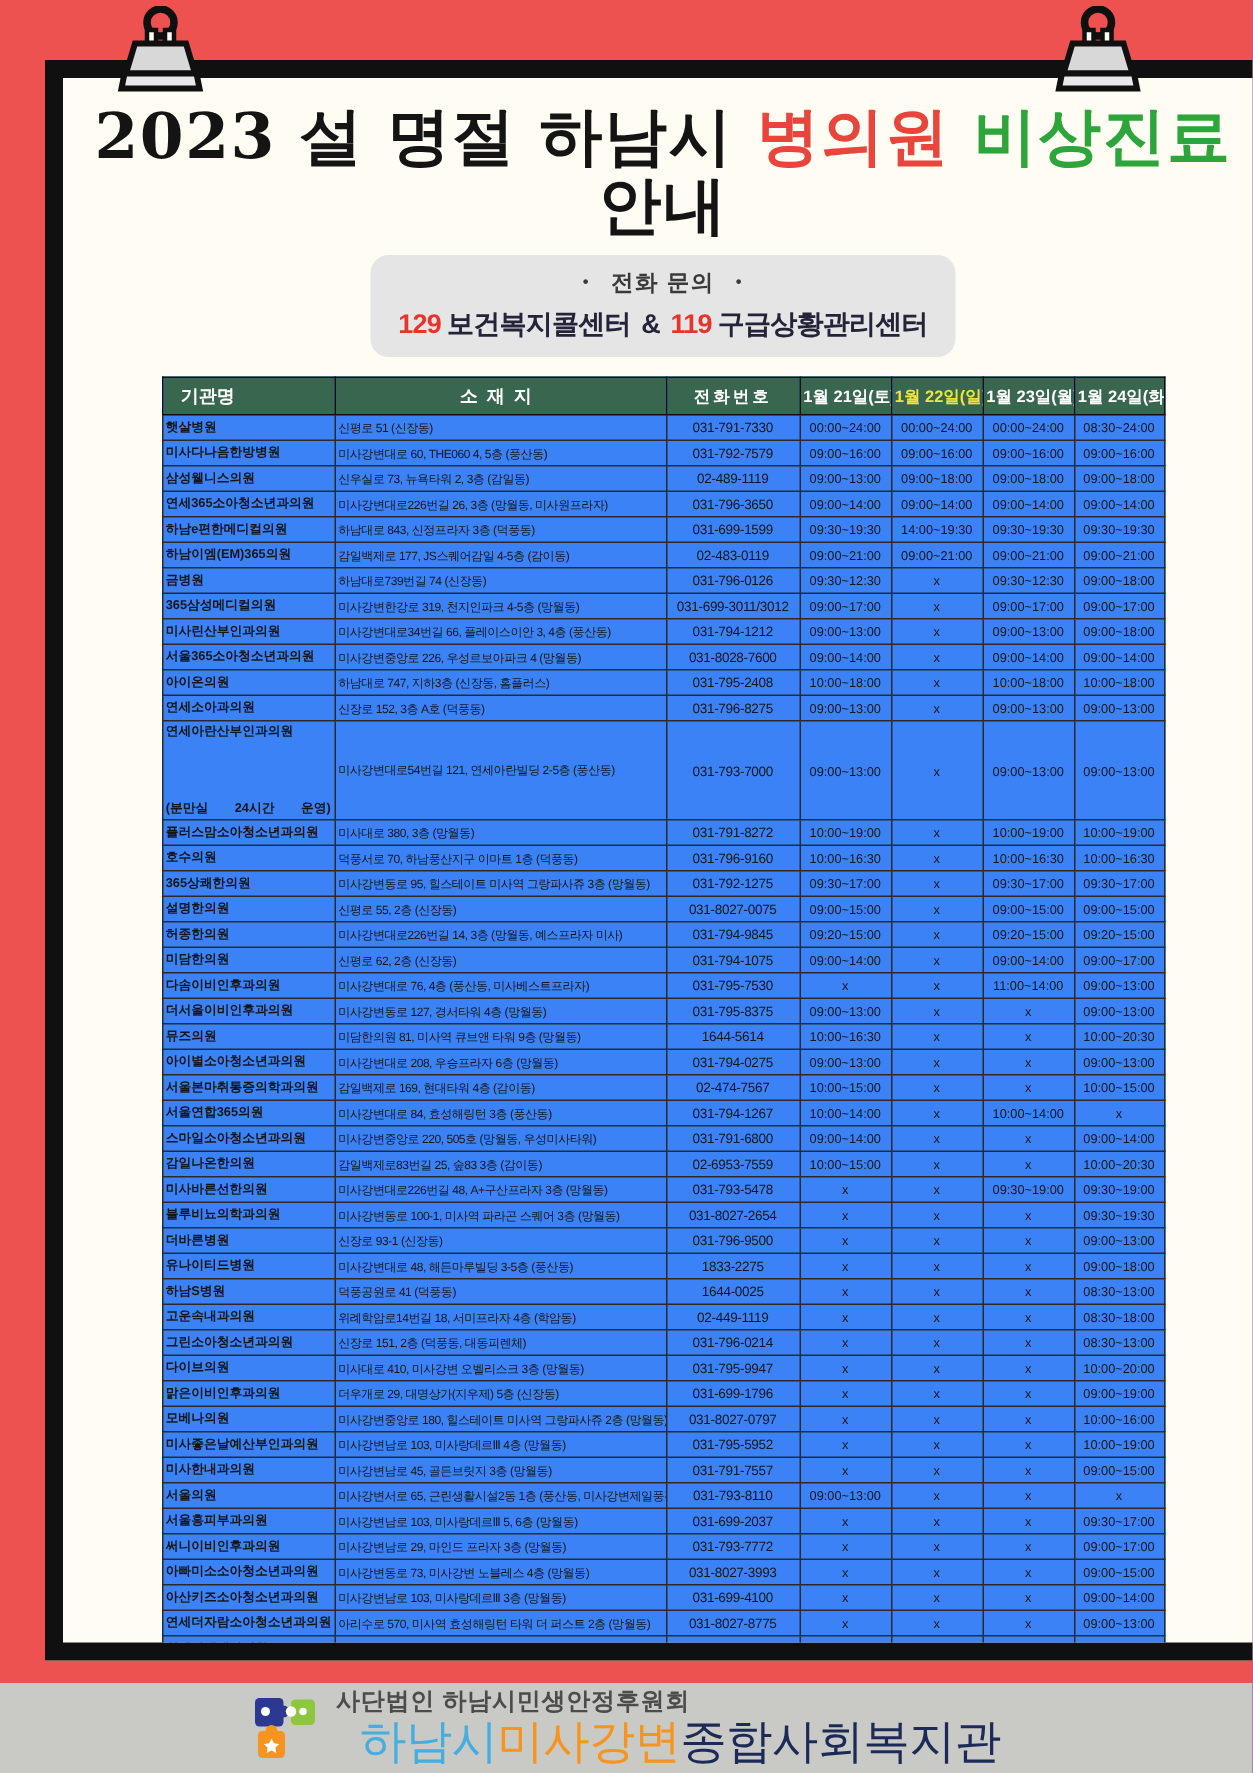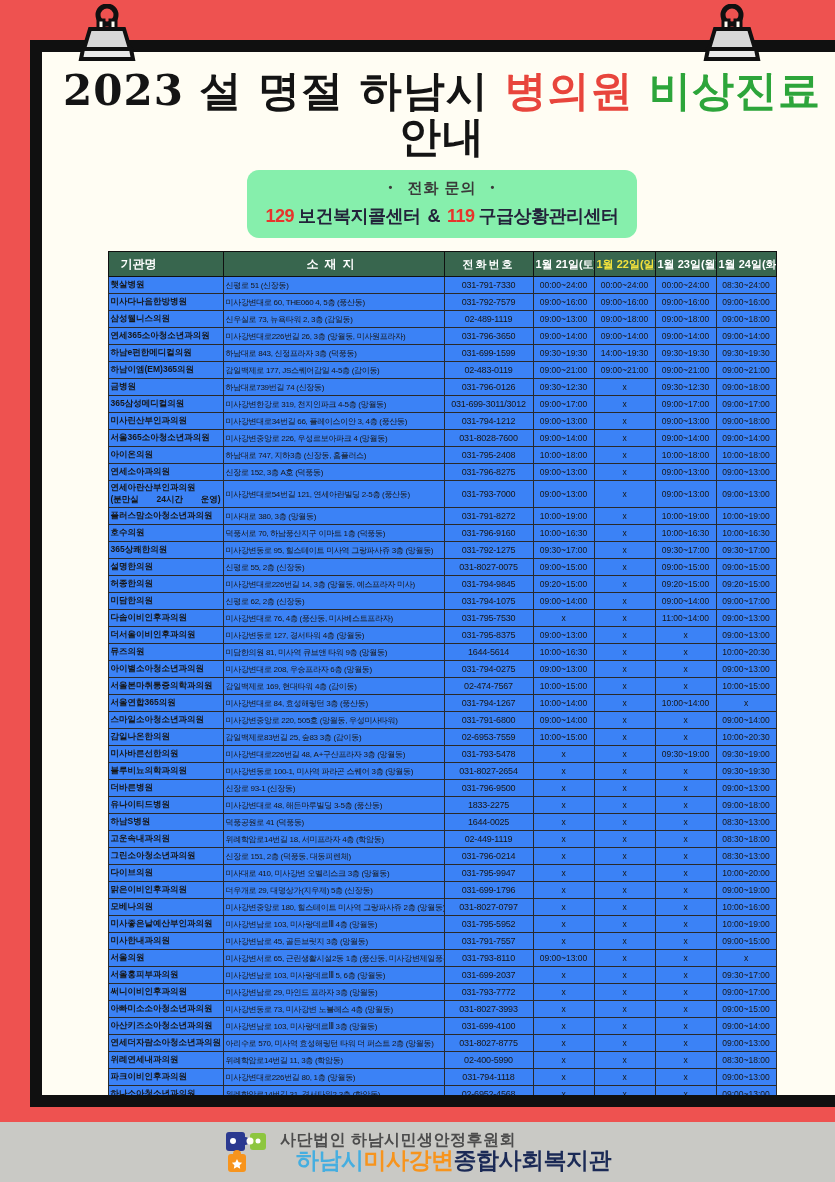--- a/index.html
+++ b/index.html
@@ -20,21 +20,21 @@
   .title{
     margin-top:16px;text-align:center;
     font-family:"DejaVu Serif","Liberation Serif",serif;
     font-size:42px;font-weight:bold;color:#141414;letter-spacing:1px;
     line-height:1.1;
   }
   .title .red{color:#e8453c;}
   .title .green{color:#2da53a;}
 
   .phone-box{
-    width:370px;margin:10px auto 0;background:#86efac;border-radius:12px;
+    width:370px;margin:10px auto 0;background:#e5e5e5;border-radius:12px;
     padding:9px 10px 10px;text-align:center;
   }
   .phone-box .line1{font-size:15px;font-weight:bold;color:#3a3a3a;letter-spacing:1px;}
   .phone-box .line1 .dot{font-size:11px;vertical-align:2px;margin:0 14px;}
   .phone-box .line2{font-size:18px;font-weight:bold;color:#23233a;margin-top:6px;letter-spacing:-0.5px;}
   .phone-box .num{color:#e8342c;margin-right:4px;}
   .phone-box .amp{margin:0 7px;}
 
   table.sched{
     width:668px;margin:13px auto 0;border-collapse:collapse;table-layout:fixed;
@@ -51,32 +51,32 @@
   table.sched th.c-phone{letter-spacing:2px;}
   table.sched th.sun{color:#f3e23c;}
   table.sched td{
     border:1px solid #2a2a2a;color:#161616;height:14px;
     padding:1px 2px;white-space:nowrap;overflow:hidden;vertical-align:middle;
   }
   td.name{
     font-size:8.5px;font-weight:bold;padding:1px 4px;
     text-align:justify;text-align-last:justify;text-justify:inter-character;
   }
-  td.name .nm2{display:block;}
+  td.name .nm2{display:block;margin-top:39px;}
   td.addr{font-size:8px;text-align:left;padding-left:4px;letter-spacing:-0.3px;}
   td.phone{font-size:9px;text-align:center;letter-spacing:-0.2px;}
   td.time{font-size:8.5px;text-align:center;}
 
   .footer{
     position:absolute;left:0;bottom:0;width:835px;height:60px;background:#c9c9c5;
     display:flex;align-items:center;justify-content:center;gap:10px;
   }
   .footer-text{line-height:1.1;}
   .footer-text .l1{font-size:16px;font-weight:bold;color:#4c4c4c;letter-spacing:0.5px;}
-  .footer-text .l2{font-size:23px;font-weight:bold;letter-spacing:-0.5px;margin-left:16px;}
+  .footer-text .l2{font-size:31px;font-weight:normal;letter-spacing:-0.5px;margin-left:16px;}
   .footer-text .city{color:#45aee0;}
   .footer-text .river{color:#f7941d;}
   .footer-text .rest{color:#1b2a56;}
 </style>
 </head>
 <body>
 
 <div class="clip left">
   <svg width="74" height="58" viewBox="0 0 74 58">
     <circle cx="37" cy="11" r="9" fill="none" stroke="#101010" stroke-width="5"></circle>

